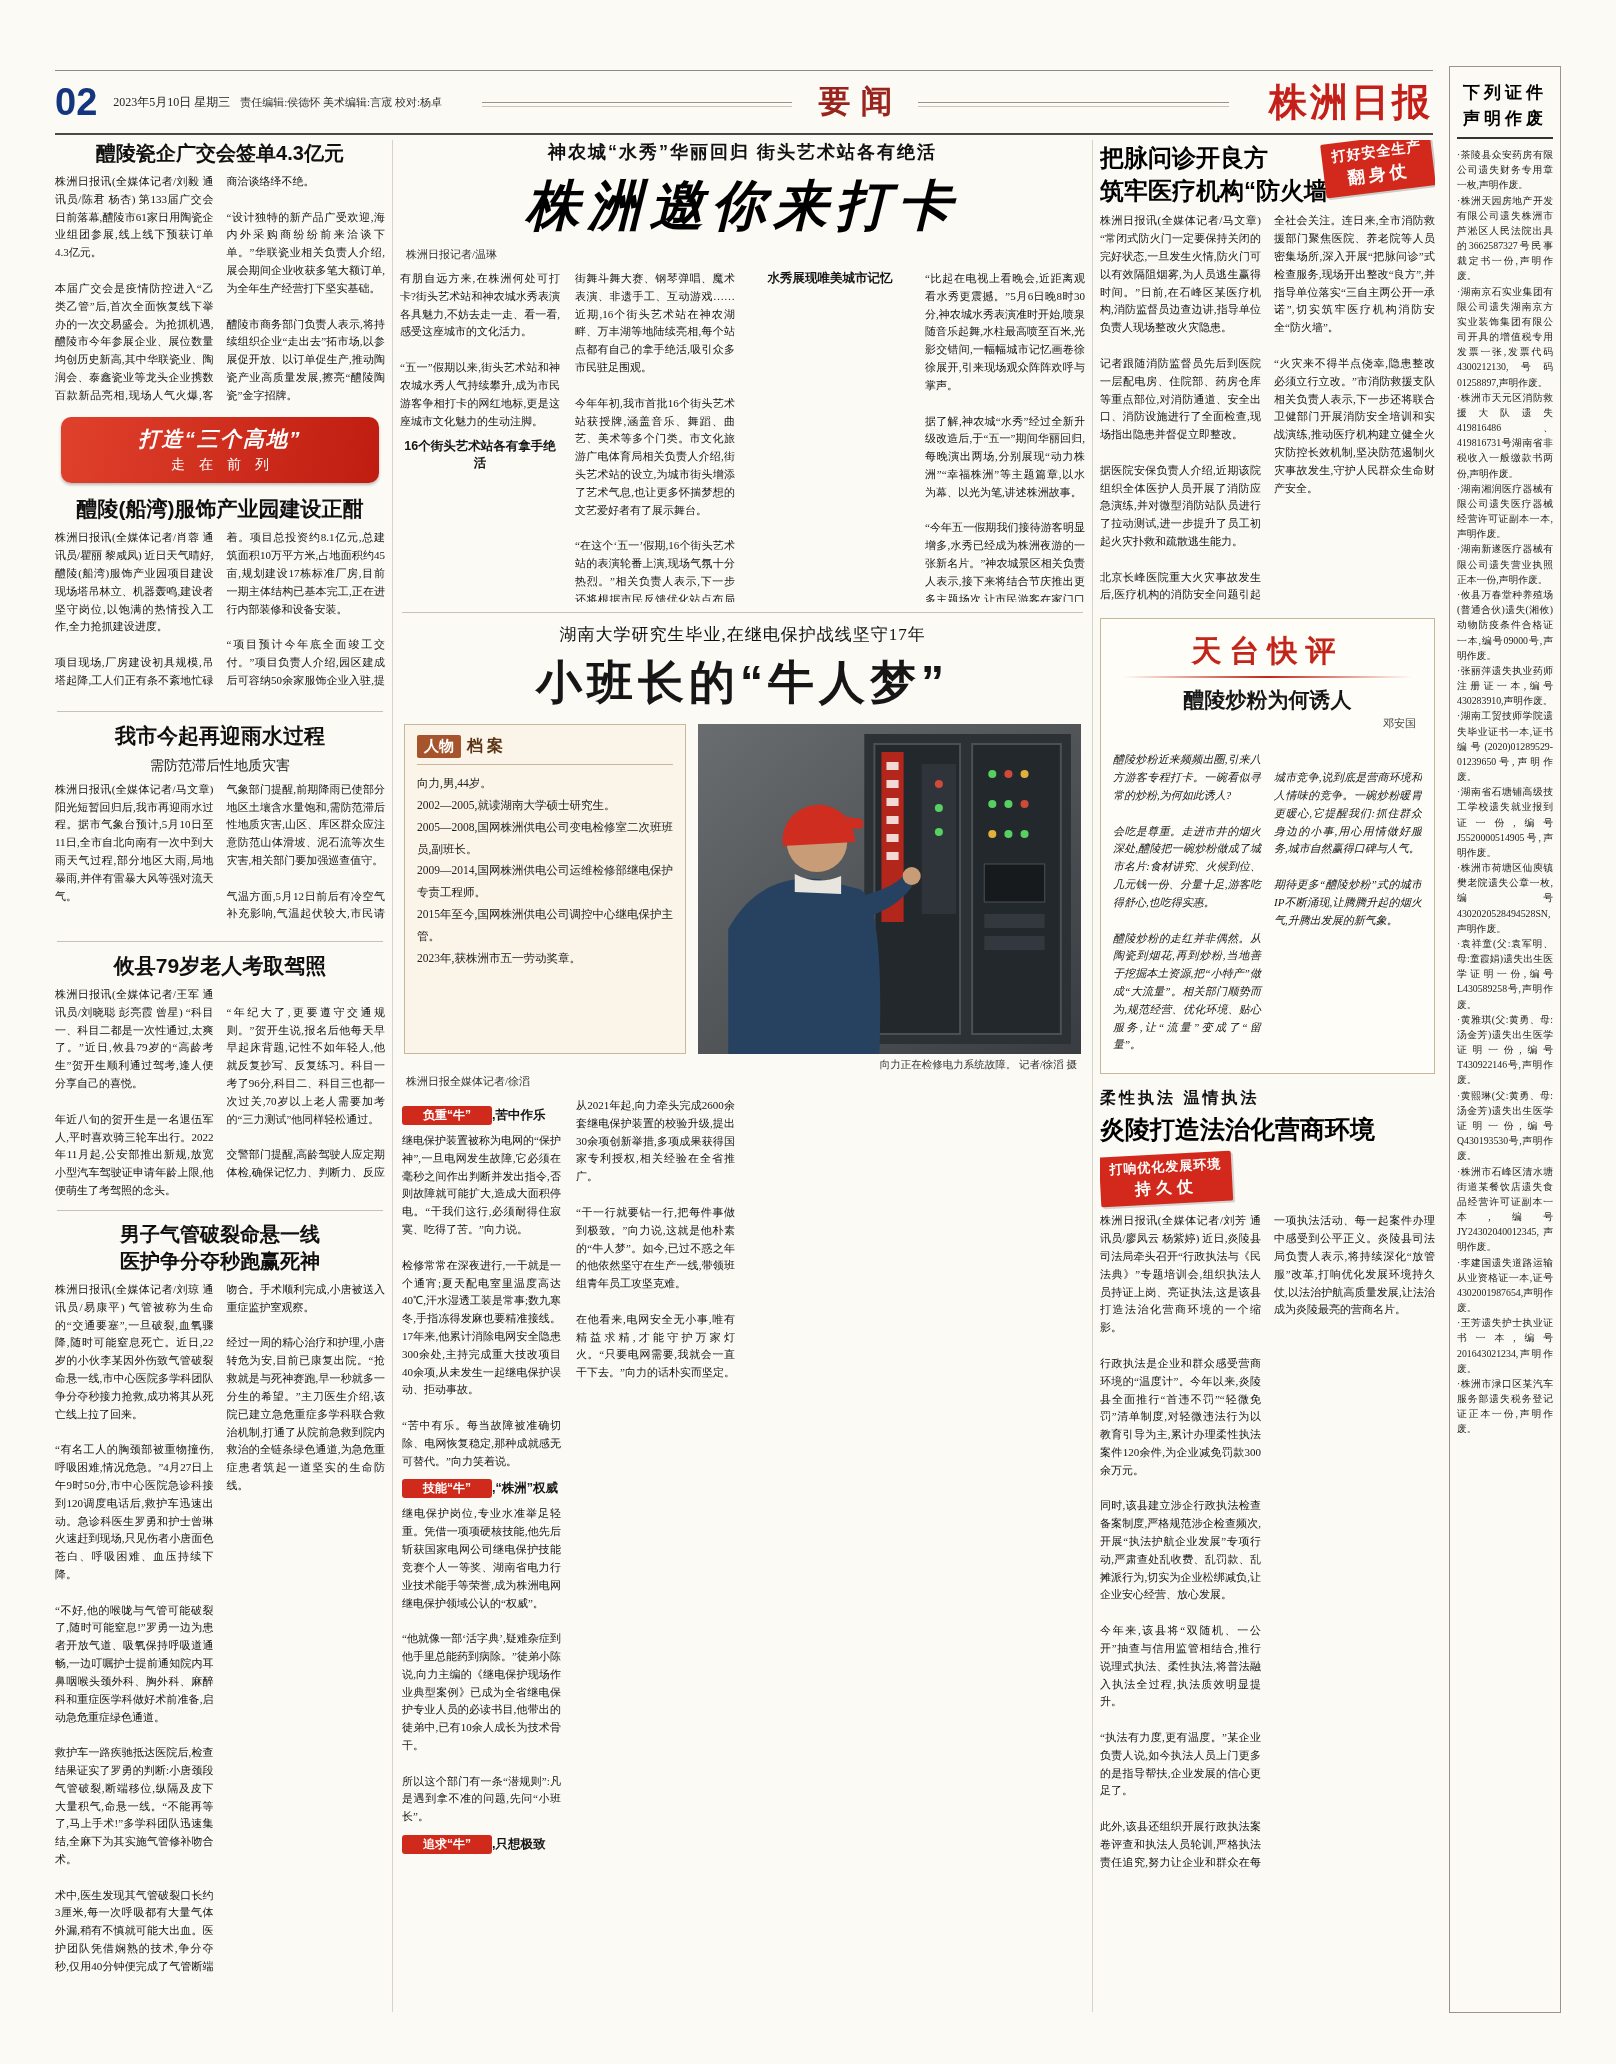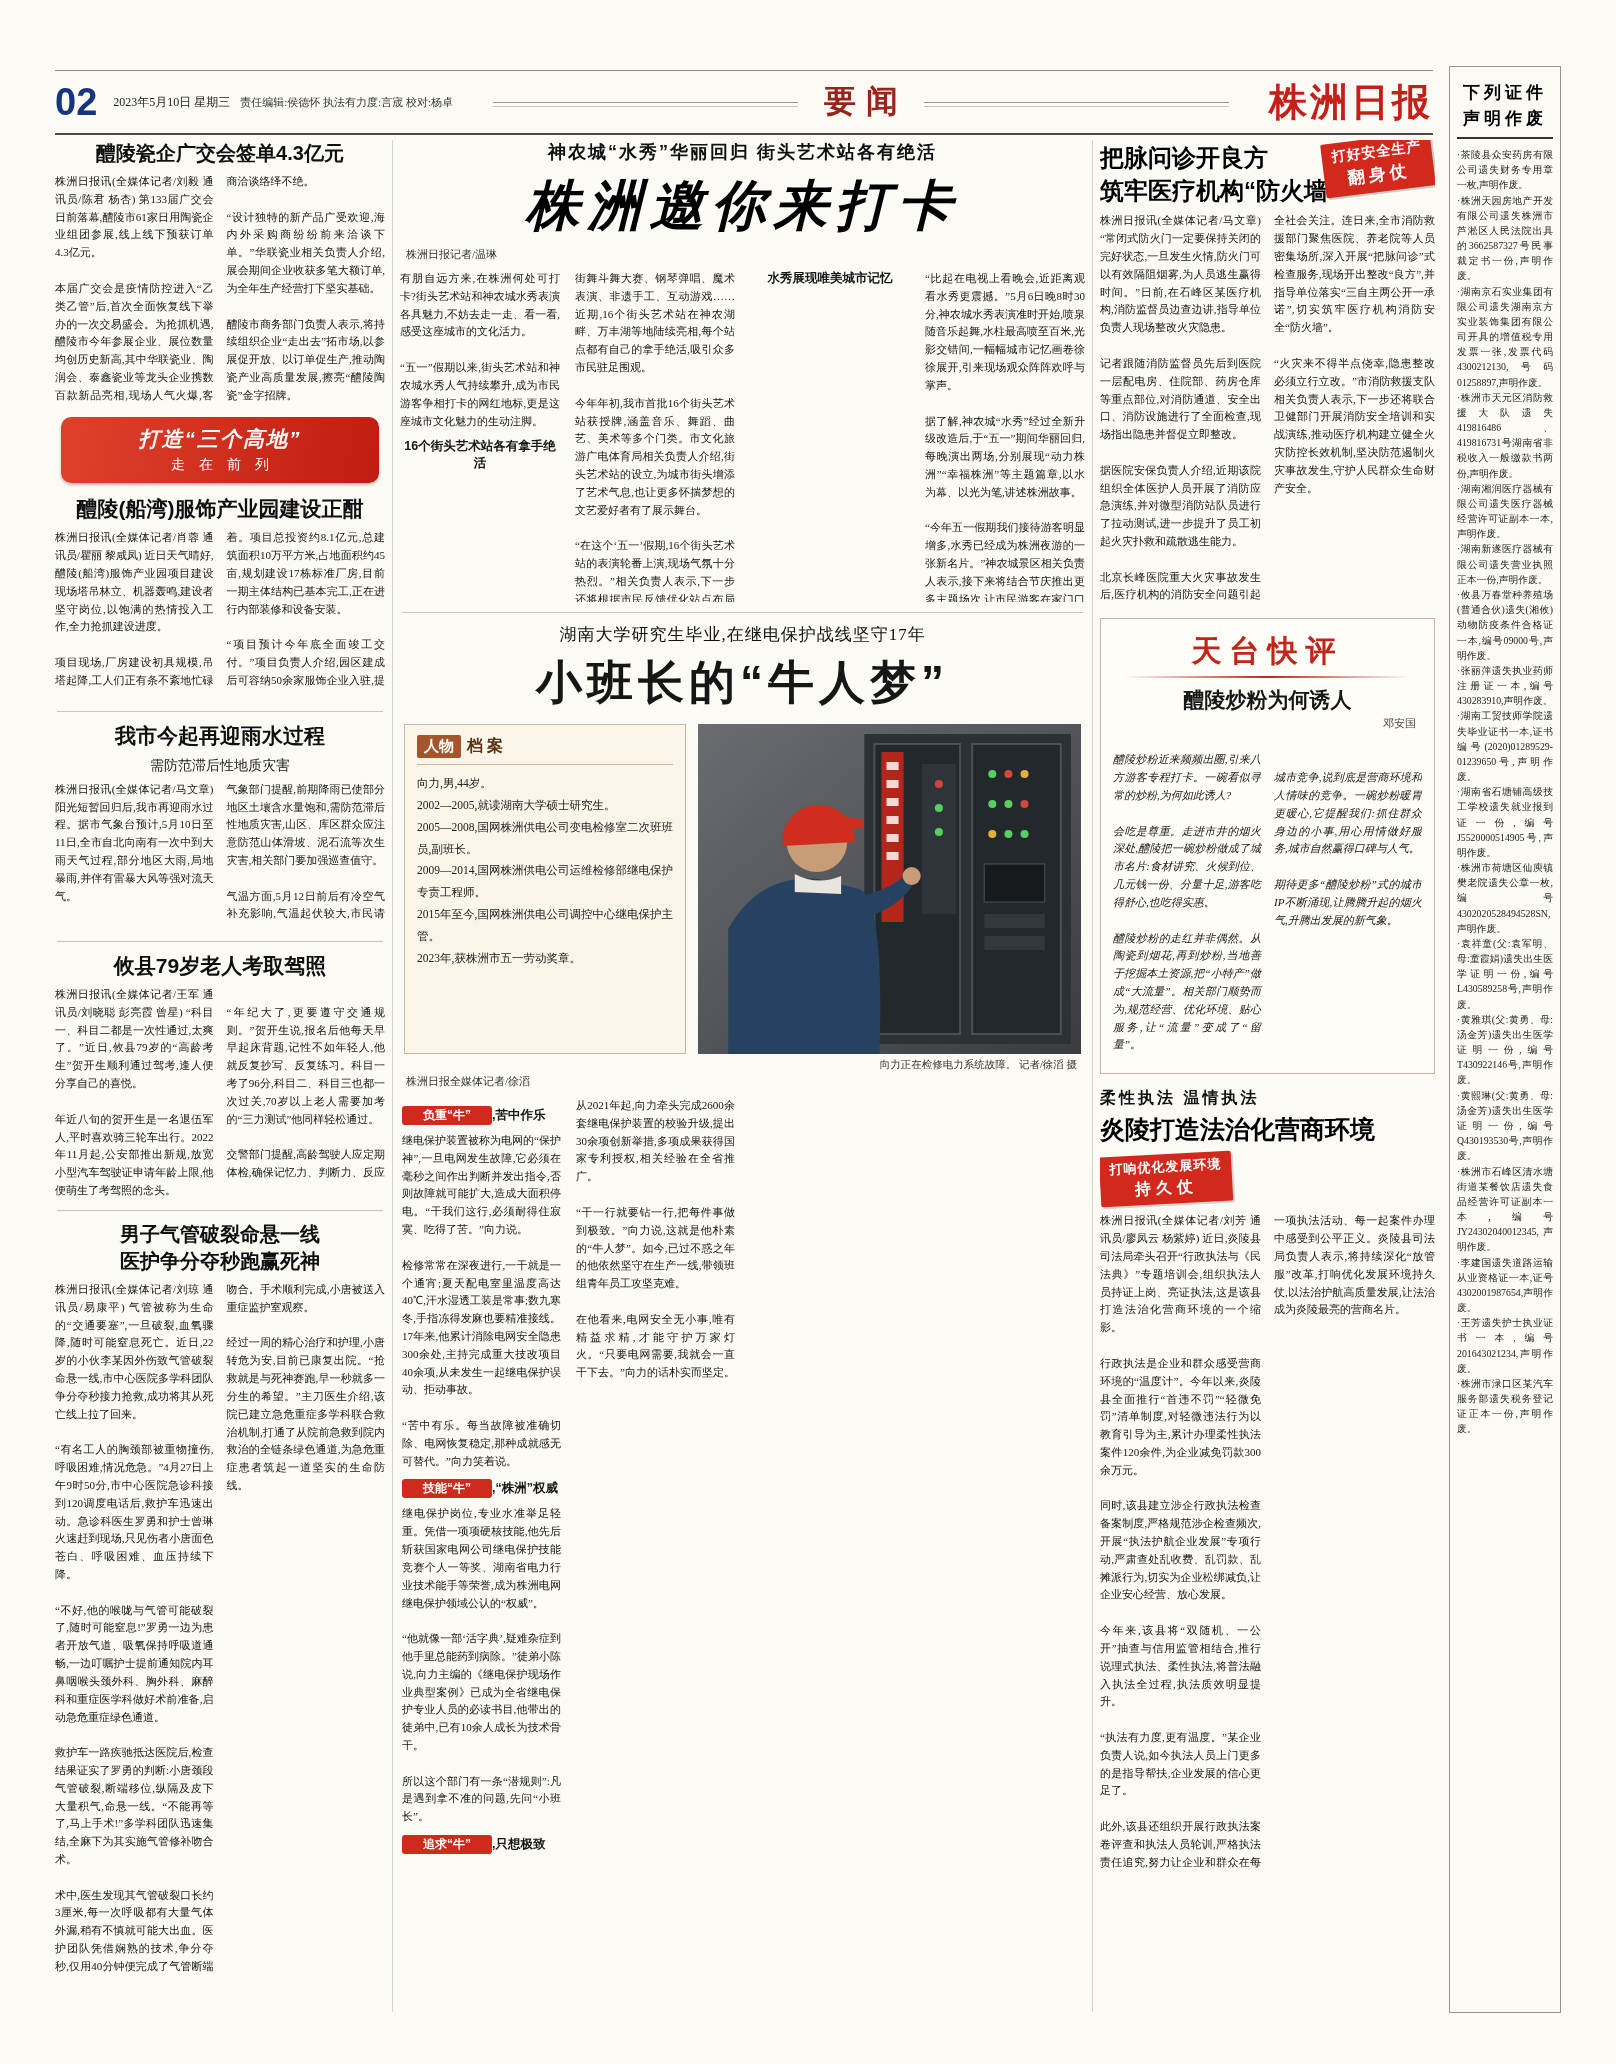--- a/index.html
+++ b/index.html
@@ -90,21 +90,21 @@
   .nbody{font-size:9.8px;line-height:1.55;text-align:justify;white-space:pre-line;color:#222;}
 </style>
 </head>
 <body>
 
 <div class="sheet">
 
   <div class="head">
     <div class="pageno">02</div>
     <div class="dateblock">2023年5月10日 星期三</div>
-    <div class="editors">责任编辑:侯德怀  执法有力度:言宬  校对:杨卓</div>
+    <div class="editors">责任编辑:侯德怀  美术编辑:言宬  校对:杨卓</div>
     <div class="section-wrap">
       <div class="section-line"></div>
       <div class="section-title">要闻</div>
       <div class="section-line"></div>
     </div>
     <div class="masthead">株洲日报</div>
   </div>
 
   <div class="vrule" style="left:392px;"></div>
   <div class="vrule" style="left:1092px;"></div>

